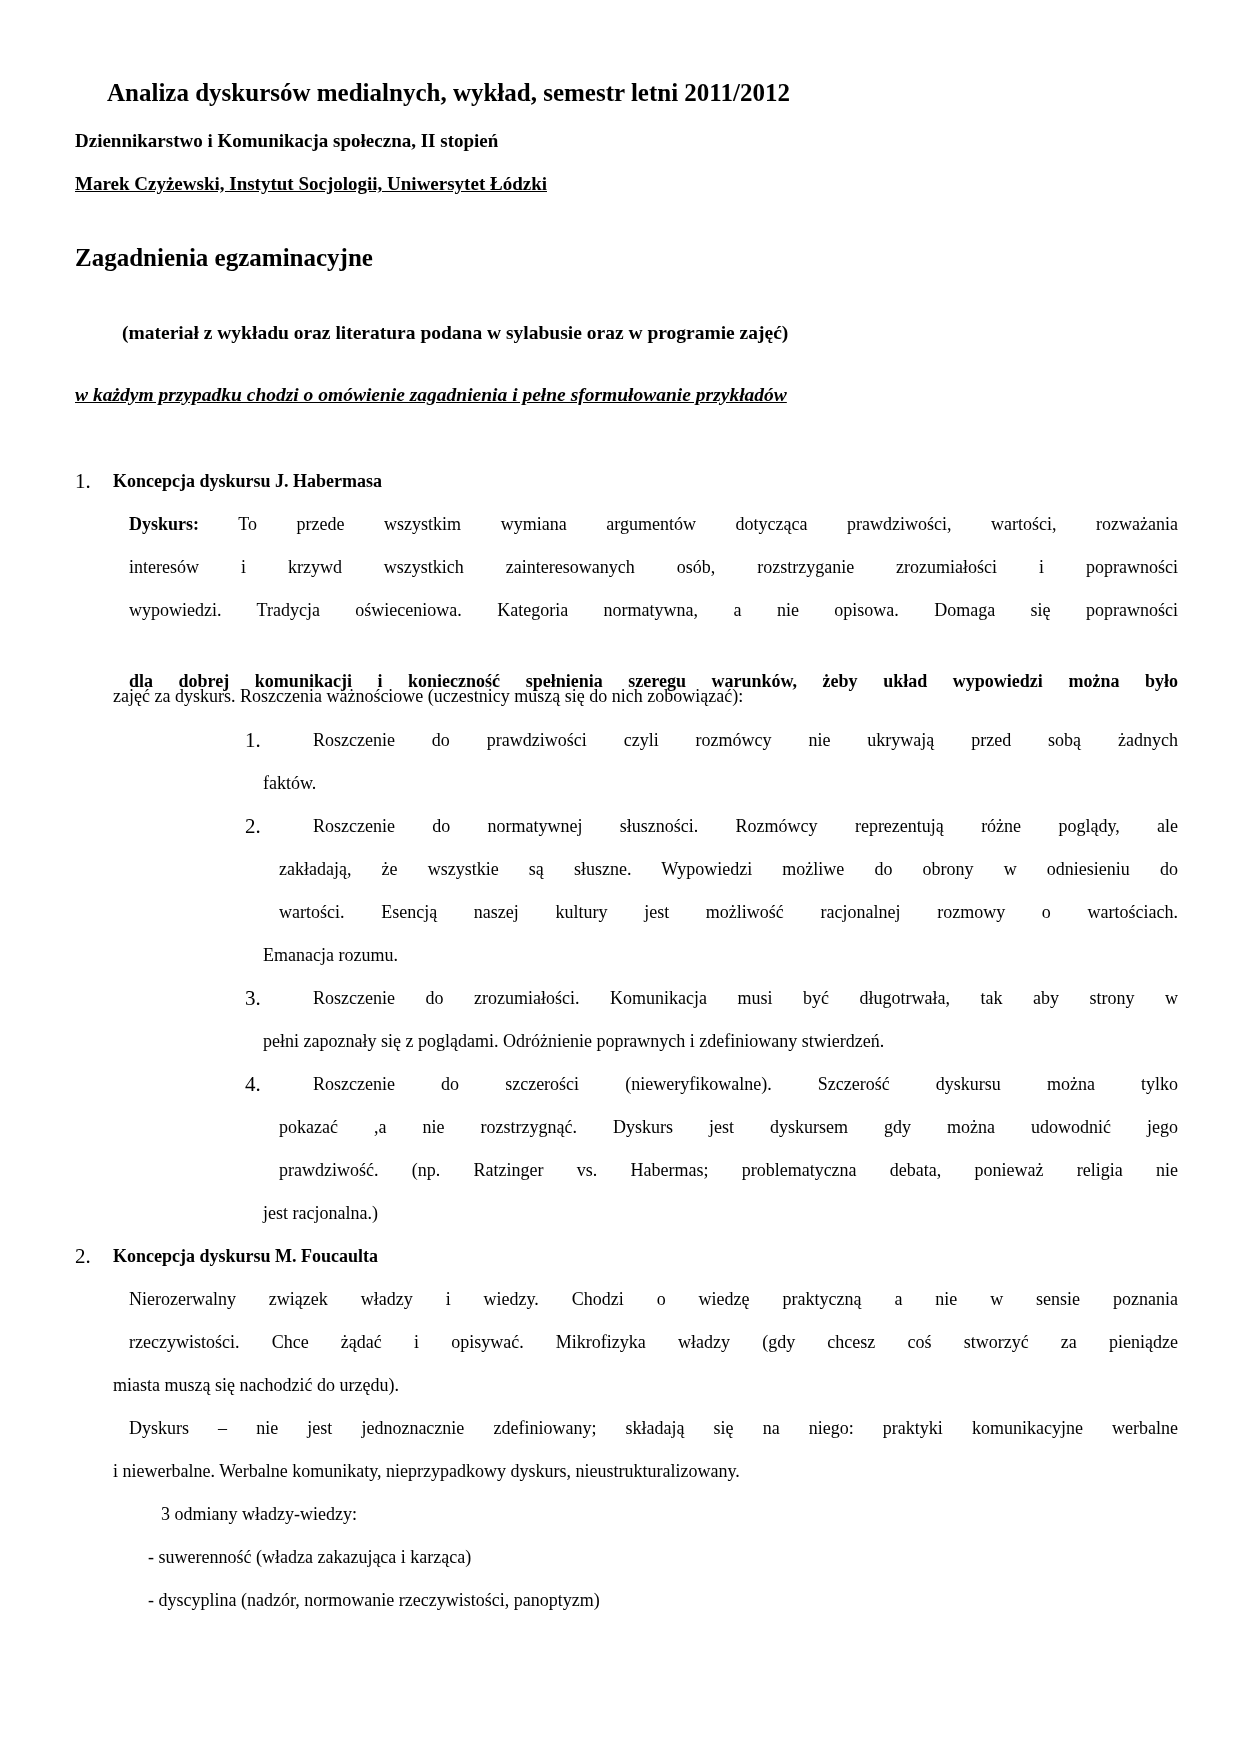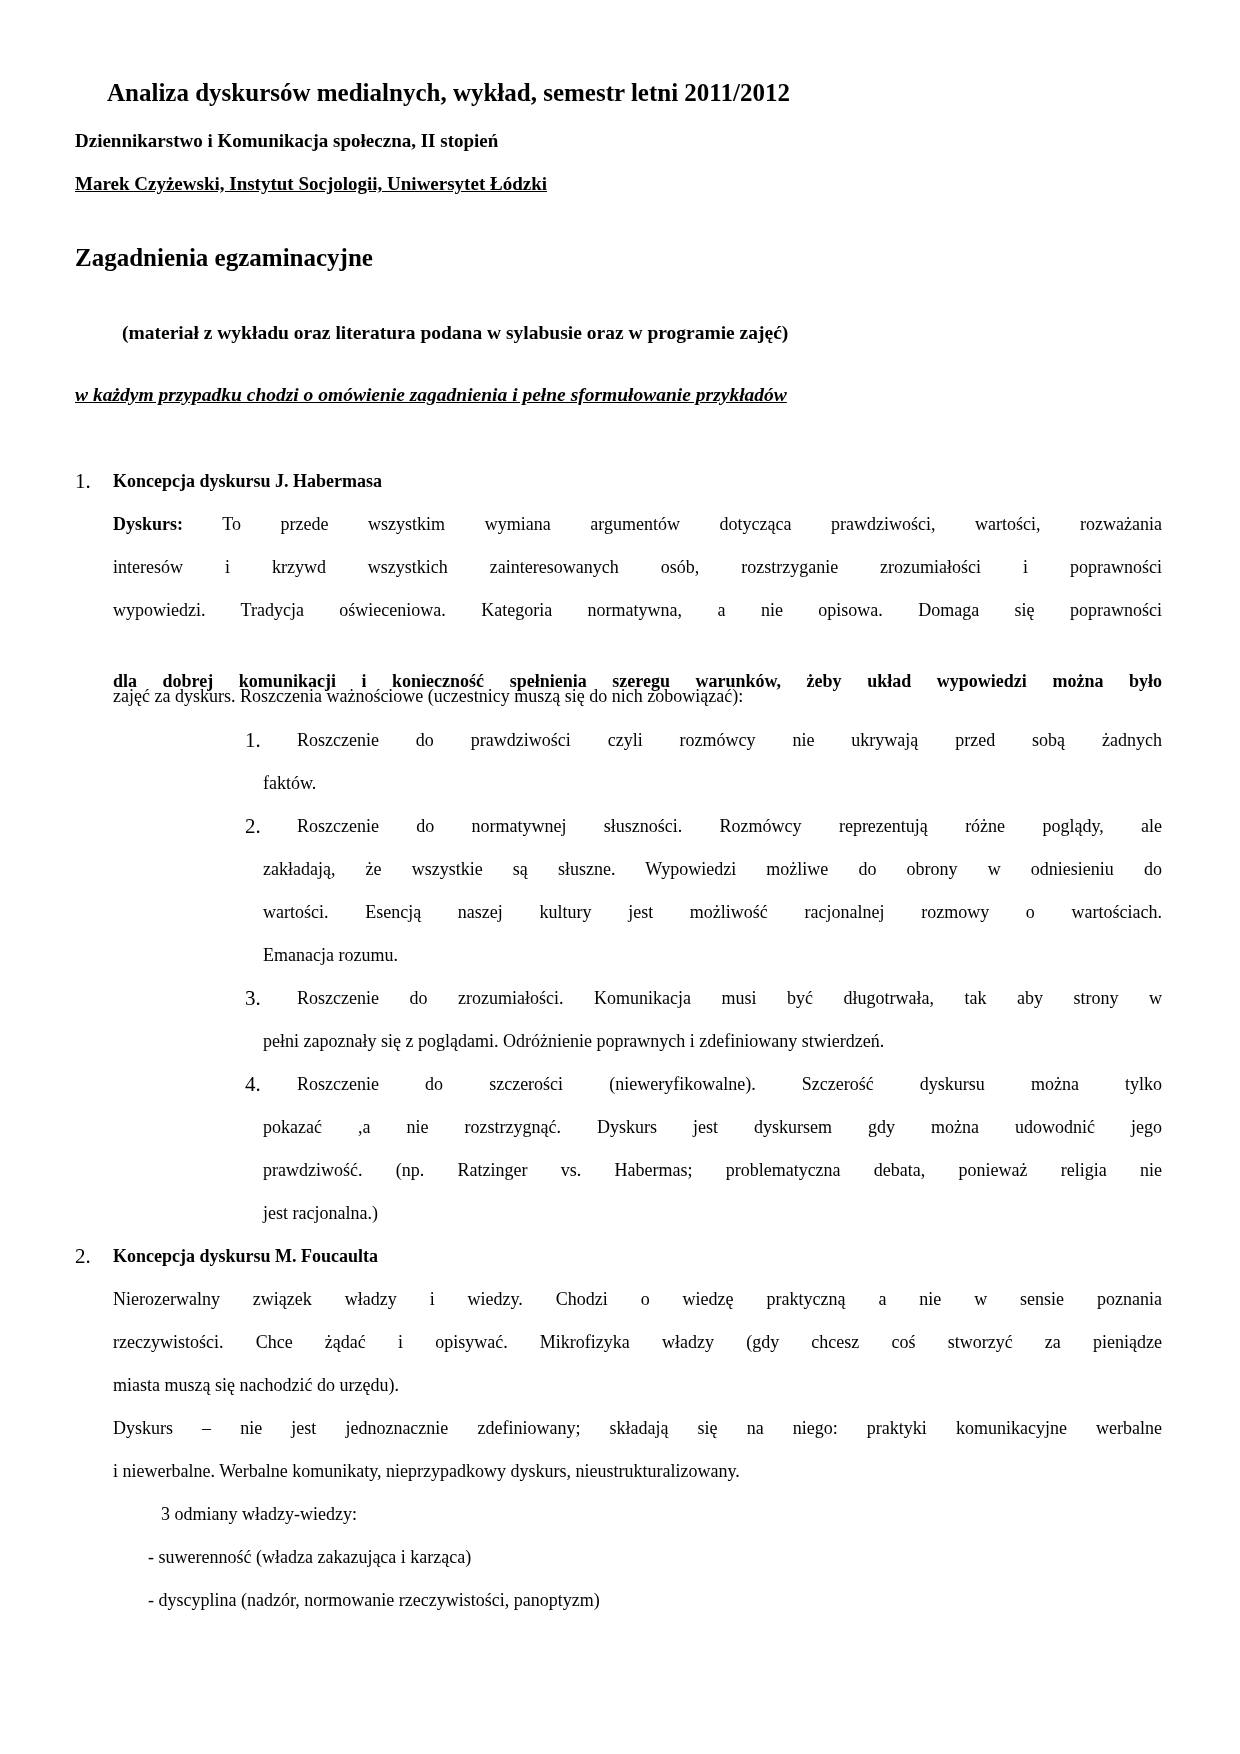--- a/index.html
+++ b/index.html
@@ -1,19 +1,19 @@
 <!DOCTYPE html>
 <html><head>
 <meta charset="utf-8">
 <style>
   html, body { margin:0; padding:0; background:#ffffff; }
   body { width:1240px; height:1754px; position:relative; overflow:hidden;
          font-family:"Liberation Serif", "DejaVu Serif", serif; color:#000; }
   .ln { position:absolute; white-space:nowrap; font-size:18px; line-height:26px; }
-  .just { text-align:justify; text-align-last:justify; white-space:normal; }
+  .just { text-align:justify; text-align-last:justify; white-space:normal;margin-left:16px; }
   .b { font-weight:bold; }
   .title { font-size:25px; font-weight:bold;margin-left:32px; }
   .sub { font-size:19px; font-weight:bold; }
   .h2 { font-size:25px; font-weight:bold; }
   .note { font-size:19.5px; font-weight:bold; }
   .emph { font-size:19.5px; font-weight:bold; font-style:italic; text-decoration:underline; }
   .num { position:absolute; font-size:21px; line-height:26px; }
 </style>
 </head>
 <body>

